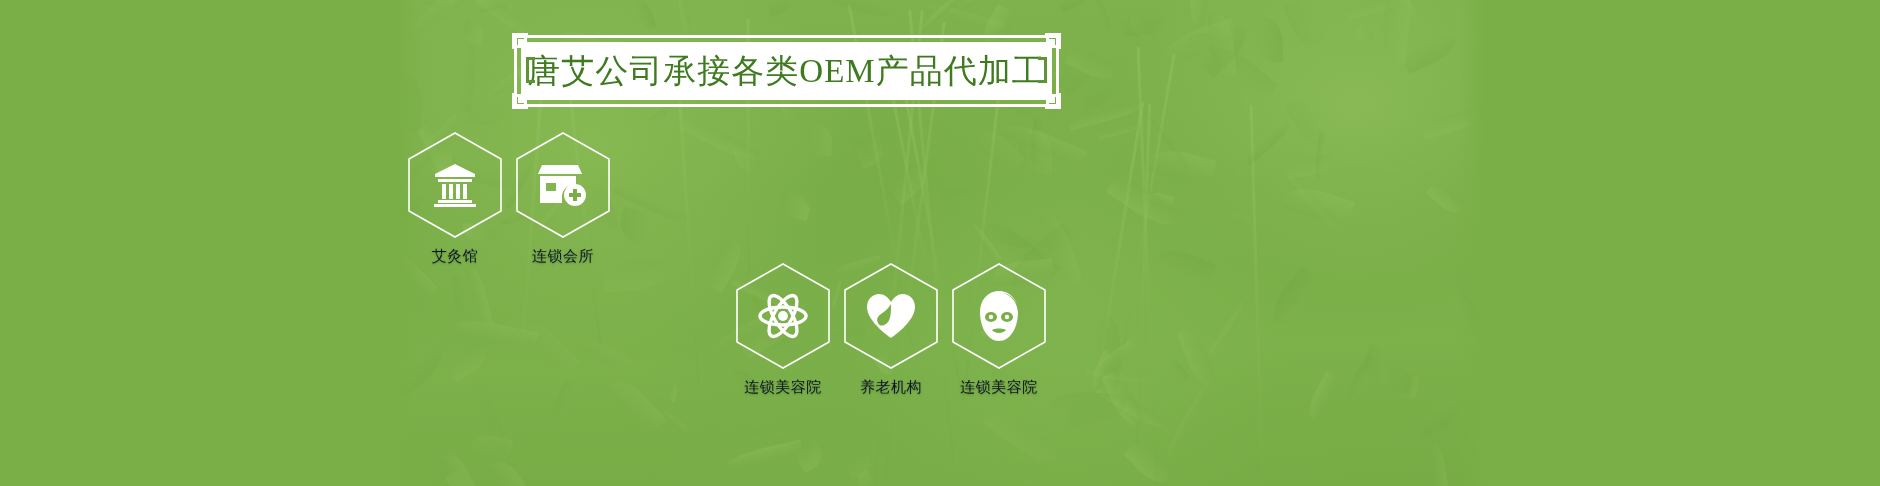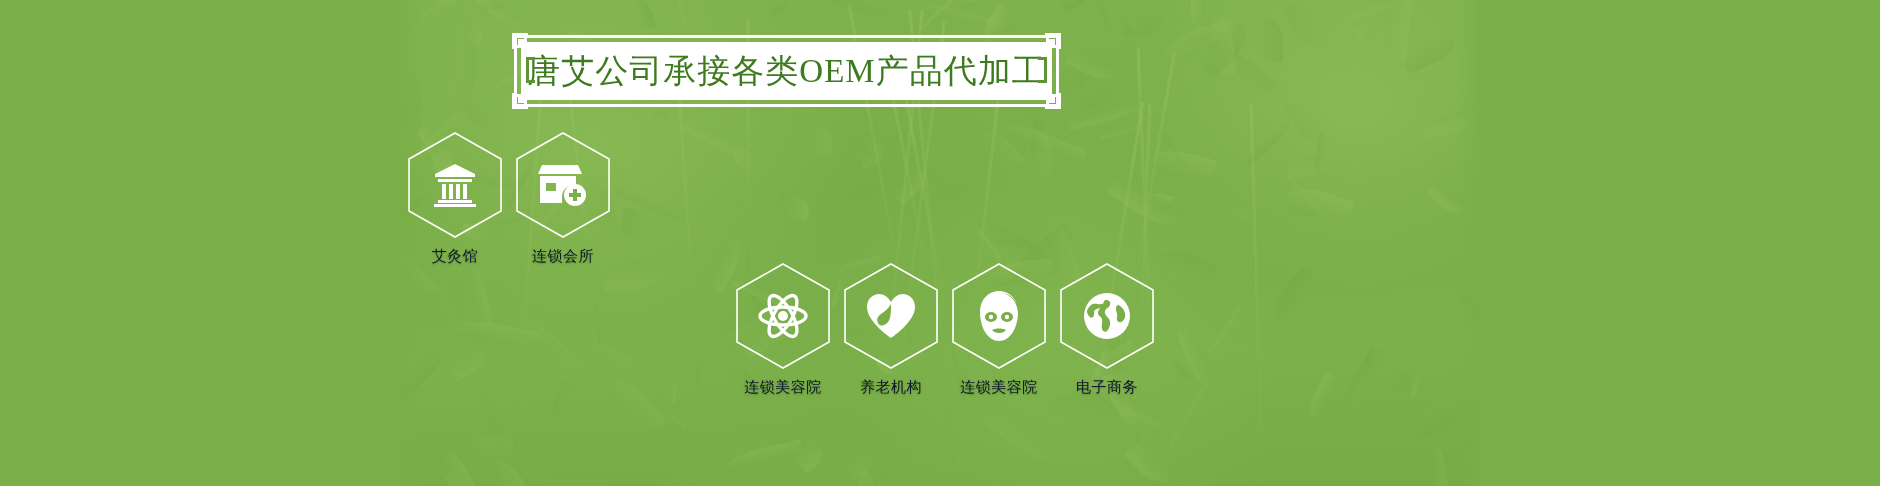--- a/index.html
+++ b/index.html
@@ -466,38 +466,16 @@
             <g fill="#ffffff">
               <circle cx="13" cy="27" r="2.2"></circle>
               <circle cx="29" cy="27" r="2.2"></circle>
             </g>
           </svg>
         </span>
       </div>
       <span class="hex-label">连锁美容院</span>
     </div>
 
-    <div class="hex-item">
-      <div class="hex">
-        <svg class="outline" width="96" height="108" viewBox="0 0 96 108" aria-hidden="true">
-          <polygon points="48,2 94,28 94,80 48,106 2,80 2,28" fill="none" stroke="#ffffff" stroke-width="1.6"></polygon>
-        </svg>
-        <span class="glyph">
-          <svg width="50" height="50" viewBox="0 0 50 50">
-            <circle cx="25" cy="25" r="23" fill="#ffffff"></circle>
-            <g fill="#7AAF47">
-              <path d="M11 13 C14 12 17 14 19 13 C21 12 22 14 20 16 C18 18 15 17 13 19
-                       C11 21 13 24 11 26 C9 28 6 25 5 21 C5 18 8 14 11 13 Z"></path>
-              <path d="M24 9 C27 9 29 11 28 14 C27 17 24 17 23 20 C22 23 25 25 27 28
-                       C29 31 28 36 26 39 C24 42 21 41 20 38 C19 34 21 31 20 28
-                       C19 25 16 25 16 22 C16 18 20 16 21 13 C22 10 22 9 24 9 Z"></path>
-              <path d="M36 14 C39 15 42 18 43 22 C44 26 42 30 39 31 C36 32 34 29 35 26
-                       C36 23 34 21 34 18 C34 15 35 14 36 14 Z"></path>
-            </g>
-          </svg>
-        </span>
-      </div>
-      <span class="hex-label">电子商务</span>
-    </div>
 
   </div>
 
 </div>
 
 </body></html>

